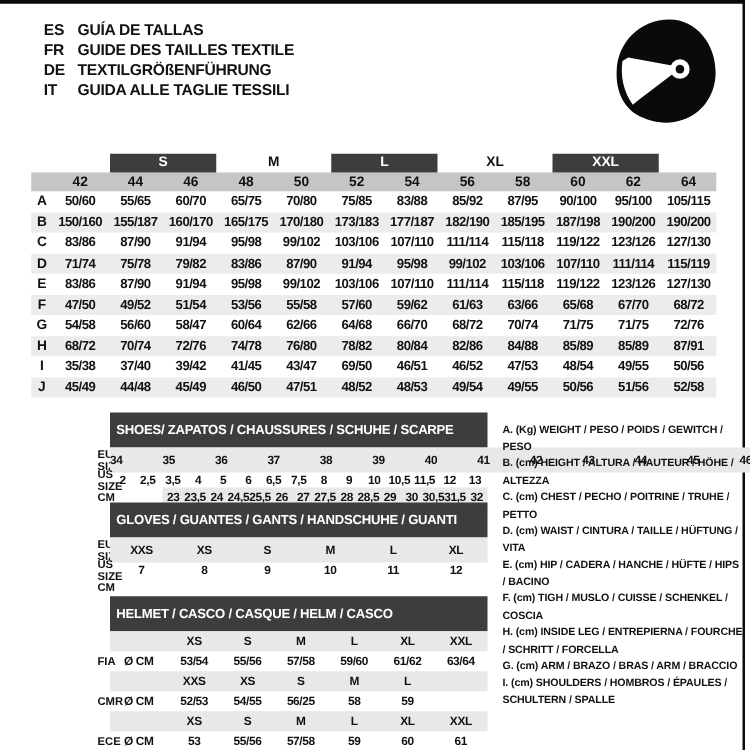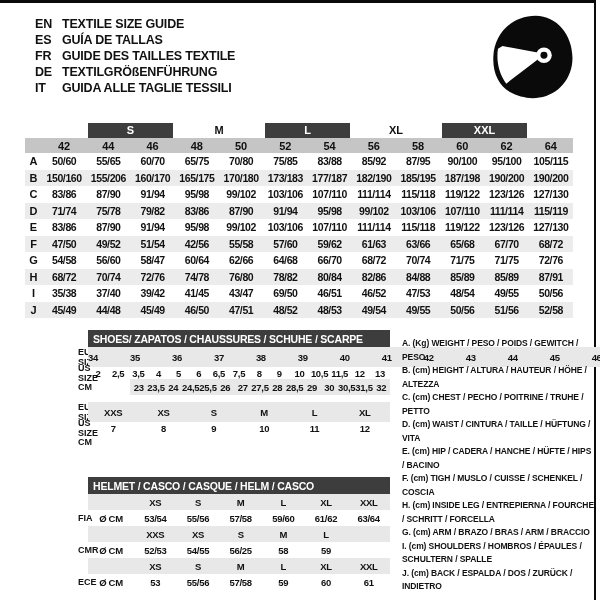--- a/index.html
+++ b/index.html
@@ -20,40 +20,36 @@
   .mt-row.groups{height:15px;}
   .size-group{height:15px;line-height:15px;font-size:11px;}
   .size-group.dark{background:#3d3d3d;color:#fff;margin:0 2px;}
   .mt-row.sizes{height:15px;background:#c5c5c5;font-size:11px;}
   .mt-row.data{height:16.5px;font-size:10.5px;letter-spacing:-0.4px;}
   .mt-row.stripe{background:#ececec;}
   .mt-letter{font-size:11px;letter-spacing:0;}
   
   .lt{position:absolute;left:30px;width:360px;font-weight:700;}
   #shoes{top:330px}#gloves{top:402px}#helmet{top:477px}
-  .lt-header{margin-left:58px;height:17px;background:#3d3d3d;color:#fff;font-size:10.5px;
+  .lt-header{margin-left:58px;height:28px;background:#3d3d3d;color:#fff;font-size:10.5px;
     display:flex;align-items:center;padding-left:5px;box-sizing:border-box;letter-spacing:-0.2px;}
   .lt-row{display:grid;grid-template-columns:58px 1fr;height:16px;}
   .lt-label{font-size:9px;display:flex;align-items:center;margin-left:48px;}
   .lt-cells{display:grid;align-items:center;text-align:center;font-size:9.5px;letter-spacing:-0.3px;}
   .lt-cells.shaded{background:#e8e8e8;}
   .lt-cells.helmet{grid-template-columns:46px repeat(6,1fr);}
   
   .legend{position:absolute;left:402px;top:337px;width:193px;font-weight:700;font-size:8.5px;line-height:13.5px;letter-spacing:-0.1px;}
 </style>
 </head>
 <body>
 
 <div class="frame"></div>
 
 <div class="languages">
-    <div class="lang-row">
-      <div class="lang-code">EN</div>
-      <div class="lang-title">TEXTILE SIZE GUIDE</div>
-    </div>
     <div class="lang-row">
       <div class="lang-code">ES</div>
       <div class="lang-title">GUÍA DE TALLAS</div>
     </div>
     <div class="lang-row">
       <div class="lang-code">FR</div>
       <div class="lang-title">GUIDE DES TAILLES TEXTILE</div>
     </div>
     <div class="lang-row">
       <div class="lang-code">DE</div>
@@ -110,21 +106,21 @@
       <div class="mt-cell">83/88</div>
       <div class="mt-cell">85/92</div>
       <div class="mt-cell">87/95</div>
       <div class="mt-cell">90/100</div>
       <div class="mt-cell">95/100</div>
       <div class="mt-cell">105/115</div>
     </div>
     <div class="mt-row data stripe">
       <div class="mt-letter">B</div>
       <div class="mt-cell">150/160</div>
-      <div class="mt-cell">155/206</div>
+      <div class="mt-cell">155/187</div>
       <div class="mt-cell">160/170</div>
       <div class="mt-cell">165/175</div>
       <div class="mt-cell">170/180</div>
       <div class="mt-cell">173/183</div>
       <div class="mt-cell">177/187</div>
       <div class="mt-cell">182/190</div>
       <div class="mt-cell">185/195</div>
       <div class="mt-cell">187/198</div>
       <div class="mt-cell">190/200</div>
       <div class="mt-cell">190/200</div>
@@ -172,21 +168,21 @@
       <div class="mt-cell">115/118</div>
       <div class="mt-cell">119/122</div>
       <div class="mt-cell">123/126</div>
       <div class="mt-cell">127/130</div>
     </div>
     <div class="mt-row data stripe">
       <div class="mt-letter">F</div>
       <div class="mt-cell">47/50</div>
       <div class="mt-cell">49/52</div>
       <div class="mt-cell">51/54</div>
-      <div class="mt-cell">42/56</div>
+      <div class="mt-cell">53/56</div>
       <div class="mt-cell">55/58</div>
       <div class="mt-cell">57/60</div>
       <div class="mt-cell">59/62</div>
       <div class="mt-cell">61/63</div>
       <div class="mt-cell">63/66</div>
       <div class="mt-cell">65/68</div>
       <div class="mt-cell">67/70</div>
       <div class="mt-cell">68/72</div>
     </div>
     <div class="mt-row data">
@@ -311,20 +307,21 @@
           <div class="lt-cell">30</div>
           <div class="lt-cell">30,5</div>
           <div class="lt-cell">31,5</div>
           <div class="lt-cell">32</div>
         </div>
       </div>
     </div>
 </div>
 
 <div class="lt" id="gloves">
+  <div class="lt-header">GLOVES / GUANTES / GANTS / HANDSCHUHE / GUANTI</div>
   <div>
       <div class="lt-row">
         <div class="lt-label">EU SIZE</div>
         <div class="lt-cells shaded" style="grid-template-columns: repeat(6, 1fr);">
           <div class="lt-cell">XXS</div>
           <div class="lt-cell">XS</div>
           <div class="lt-cell">S</div>
           <div class="lt-cell">M</div>
           <div class="lt-cell">L</div>
           <div class="lt-cell">XL</div>
@@ -428,14 +425,13 @@
 <div class="legend">
     <div class="legend-item">A. (Kg) WEIGHT / PESO / POIDS / GEWITCH / PESO</div>
     <div class="legend-item">B. (cm) HEIGHT / ALTURA / HAUTEUR / HÖHE / ALTEZZA</div>
     <div class="legend-item">C. (cm) CHEST / PECHO / POITRINE / TRUHE / PETTO</div>
     <div class="legend-item">D. (cm) WAIST / CINTURA / TAILLE / HÜFTUNG / VITA</div>
     <div class="legend-item">E. (cm) HIP / CADERA / HANCHE / HÜFTE / HIPS /  BACINO</div>
     <div class="legend-item">F.  (cm) TIGH / MUSLO / CUISSE / SCHENKEL / COSCIA</div>
     <div class="legend-item">H. (cm) INSIDE LEG / ENTREPIERNA / FOURCHE / SCHRITT / FORCELLA</div>
     <div class="legend-item">G. (cm) ARM  / BRAZO / BRAS / ARM / BRACCIO</div>
     <div class="legend-item">I.  (cm) SHOULDERS / HOMBROS / ÉPAULES / SCHULTERN / SPALLE</div>
-    <div class="legend-item">J. (cm) BACK / ESPALDA / DOS / ZURÜCK / INDIETRO</div>
   </div>
 
 </body></html>

